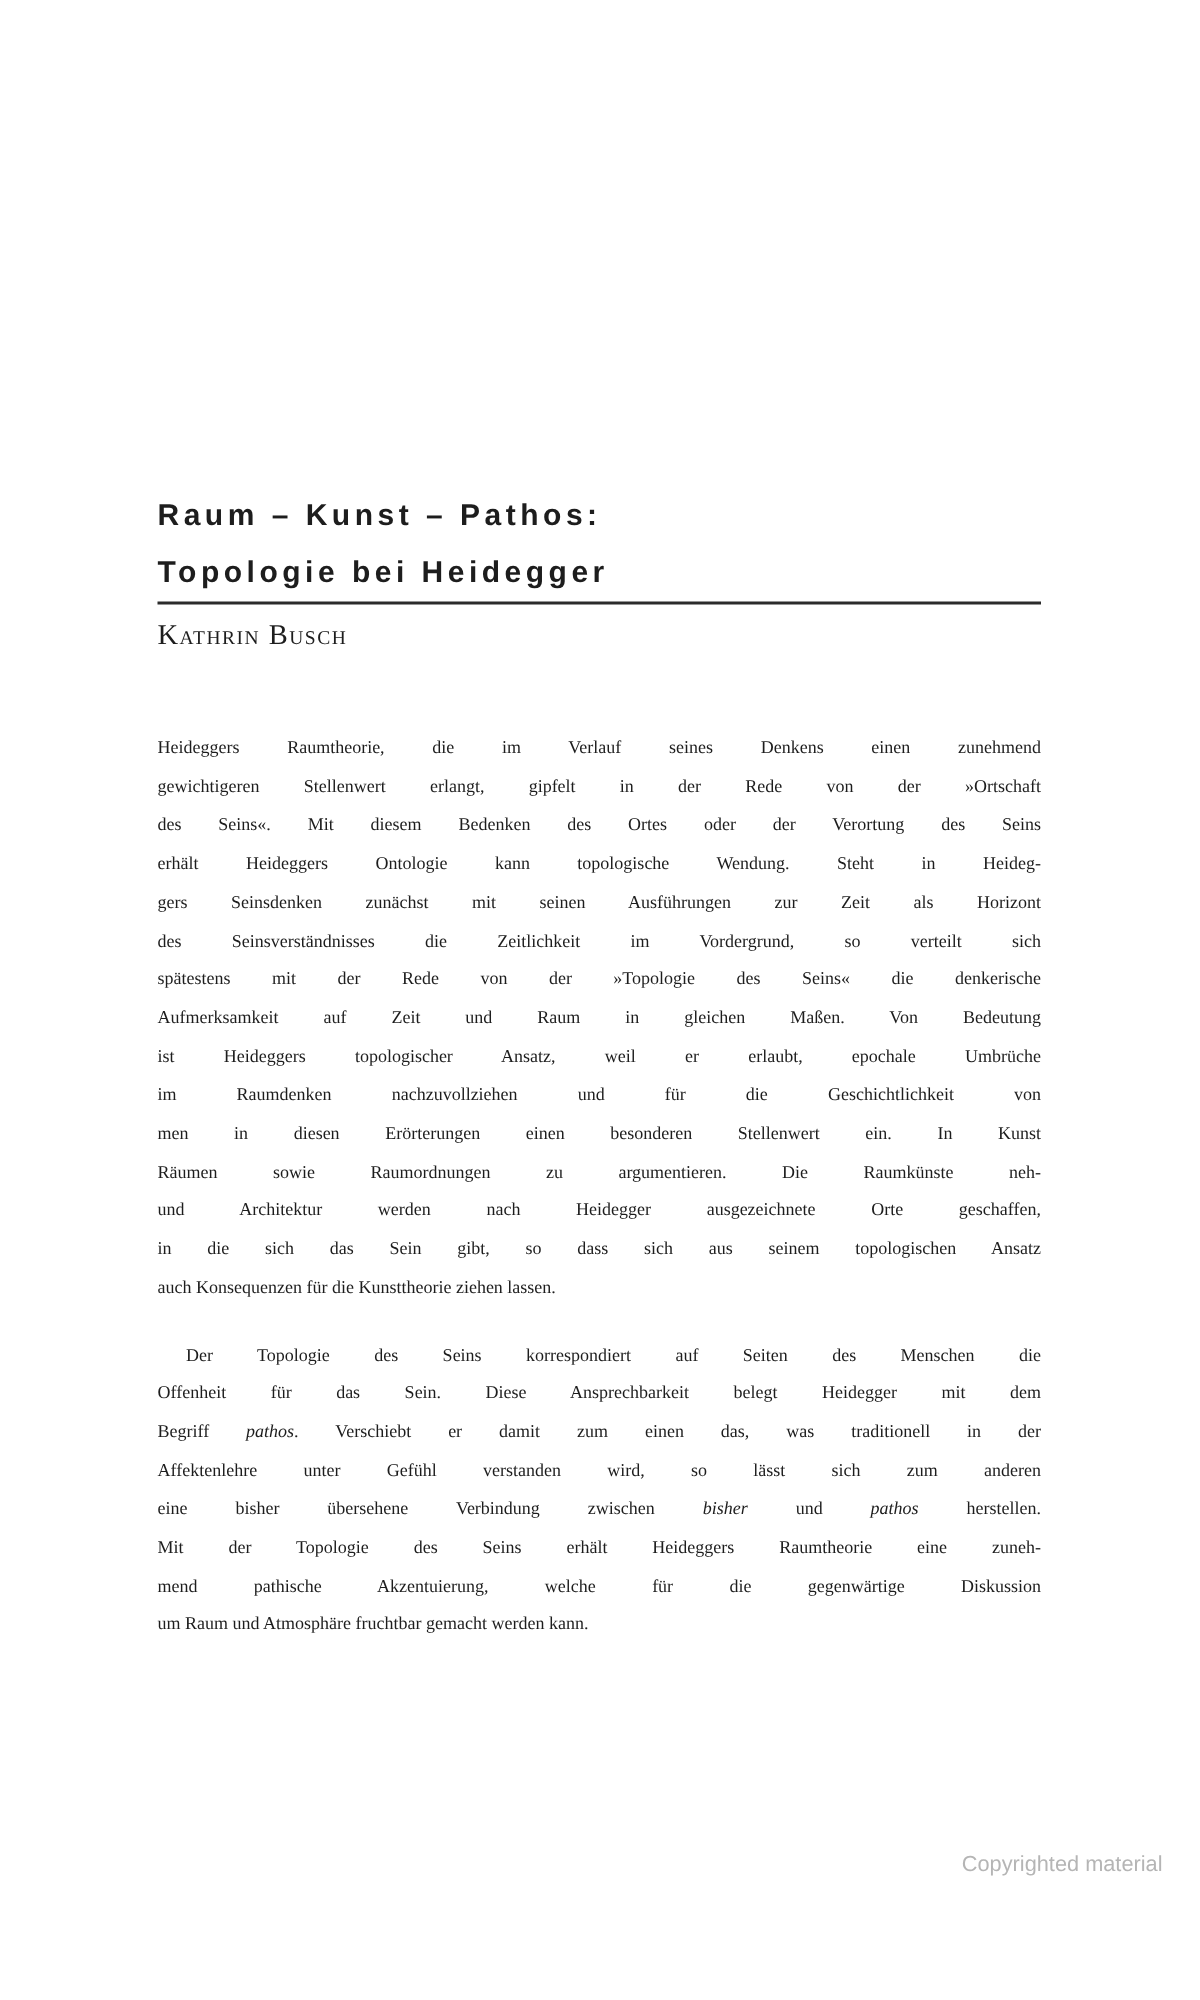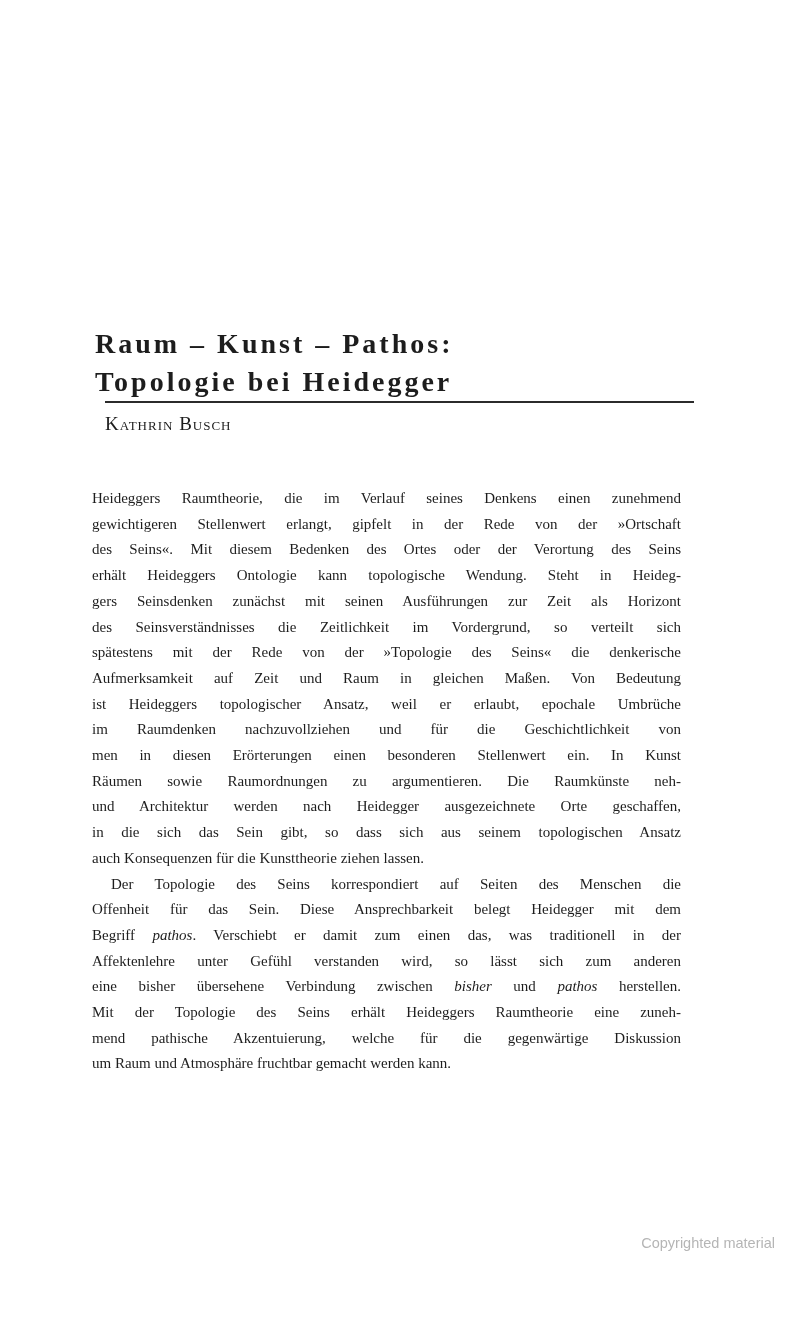--- a/index.html
+++ b/index.html
@@ -8,25 +8,25 @@
     position: relative;
     width: 800px;
     height: 1333px;
     background: var(--background, #ffffff);
     overflow: hidden;
     font-family: "Liberation Serif", "DejaVu Serif", serif;
     color: var(--text-color, #1d1d1d);
   }
   .chapter-title-line {
     position: absolute;
-    left: 95px;
+    left: 105px;
     width: 600px;
-    font-family: Liberation Serif, serif;
+    font-family: Liberation Sans, sans-serif;
     font-weight: bold;
-    font-size: 28px;
+    font-size: 20px;
     line-height: 26px;
     letter-spacing: 3px;
     color: var(--text-color, #1d1d1d);
     white-space: nowrap;
   }
   .title-l1 { top: 331px; }
   .title-l2 { top: 369px; }
   .title-rule {
     position: absolute;
     left: 105px;
@@ -41,35 +41,35 @@
     top: 411px;
     font-family: "Liberation Serif", "DejaVu Serif", serif;
     font-variant: small-caps;
     font-size: 19px;
     line-height: 26px;
     letter-spacing: 1px;
     color: var(--text-color, #1d1d1d);
   }
   .article-body {
     position: absolute;
-    left: 92px;
+    left: 105px;
     top: 486px;
     width: 589px;
-    font-size: 15px;
+    font-size: 12px;
     line-height: 25.7px;
     color: var(--text-color, #1d1d1d);
   }
   .line {
     text-align: justify;
     text-align-last: justify;
     -moz-text-align-last: justify;
     white-space: normal;
   }
   .line.last { text-align-last: left; -moz-text-align-last: left; }
-  .line.indent { text-indent: 19px; }
+  .line.indent { text-indent: 19px; margin-top: 19px; }
   .line i { font-style: italic; }
   .watermark {
     position: absolute;
     right: 25px;
     top: 1234px;
     font-family: "Liberation Sans", "DejaVu Sans", sans-serif;
     font-size: 14.5px;
     line-height: 18px;
     color: var(--watermark-color, #b5b5b5);
   }

